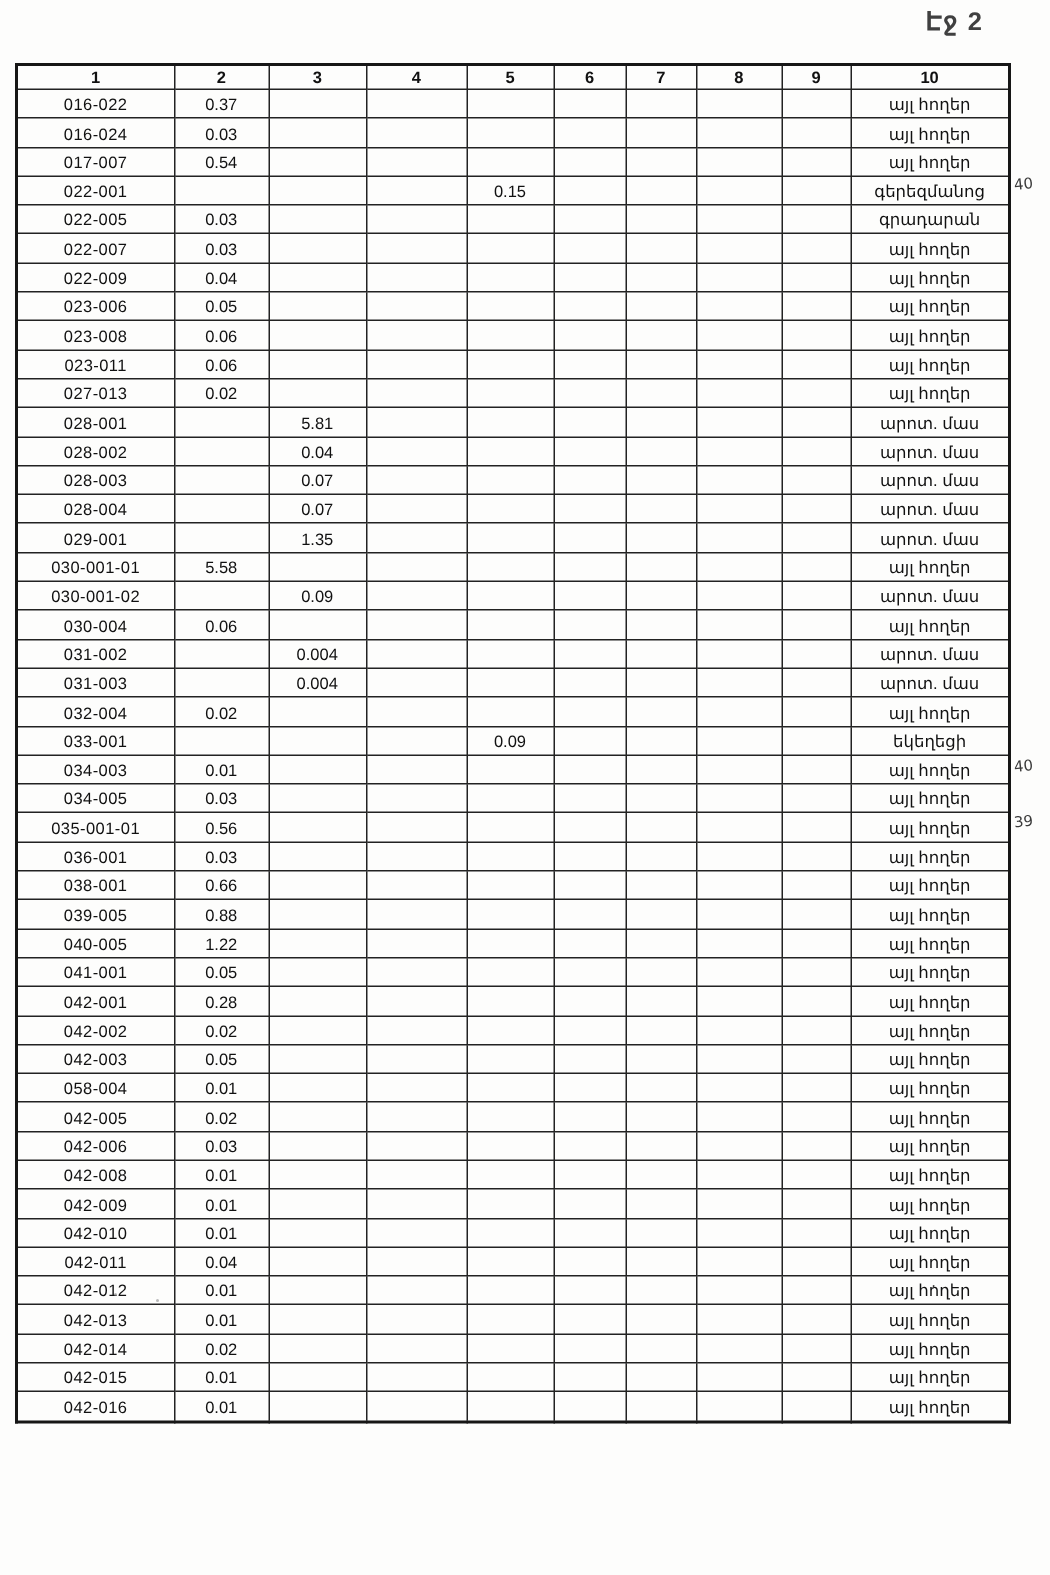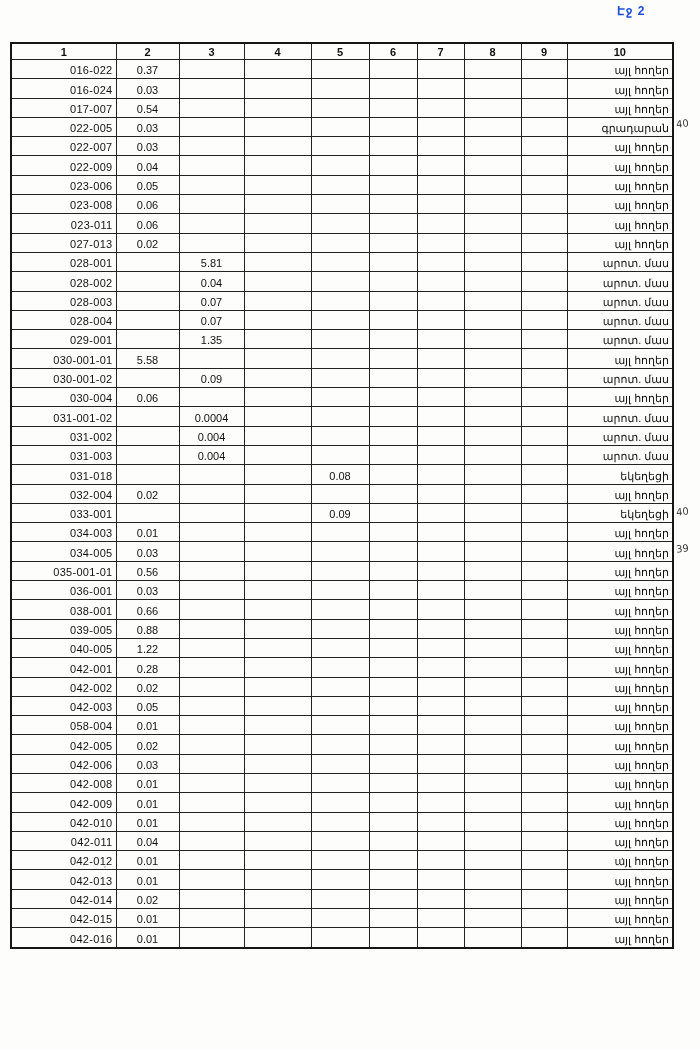--- a/index.html
+++ b/index.html
@@ -13,24 +13,24 @@
     height: 1050px;
     background: #fdfdfc;
     overflow: hidden;
     font-family: "Liberation Sans", sans-serif;
     color: #111;
   }
   .page-label {
     position: absolute;
     top: 4px;
     left: 617px;
-    font-size: 12px;
+    font-size: 17px;
     font-weight: bold;
     letter-spacing: 1px;
-    color: #1d4ed8;
+    color: #404040;
   }
   table.scan-table {
     position: absolute;
     left: 10px;
     top: 42px;
     width: 662px;
     border-collapse: collapse;
     table-layout: fixed;
     border: 2px solid #161616;
   }
@@ -48,23 +48,23 @@
     height: 15px;
     font-weight: bold;
     text-align: center;
     vertical-align: middle;
     padding: 0;
     font-size: 11px;
   }
   table.scan-table td {
     height: 16.3px; 
   }
-  td.col-code   { text-align: right; letter-spacing: 0.3px; }
+  td.col-code   { text-align: center; letter-spacing: 0.3px; }
   td.col-num    { text-align: center; }
-  td.col-label  { text-align: right; }
+  td.col-label  { text-align: center; }
   .margin-mark {
     position: absolute;
     font-size: 10px;
     color: #3a3a3a;
     font-family: "DejaVu Sans", sans-serif;
     transform: rotate(-6deg);
   }
   
   .speck {
     position: absolute;
@@ -140,20 +140,32 @@
           <td class="col-num"></td>
           <td class="col-num"></td>
           <td class="col-num"></td>
           <td class="col-num"></td>
           <td class="col-num"></td>
           <td class="col-num"></td>
           <td class="col-num"></td>
           <td class="col-label">այլ հողեր</td>
         </tr>
         <tr>
+          <td class="col-code">022-001</td>
+          <td class="col-num"></td>
+          <td class="col-num"></td>
+          <td class="col-num"></td>
+          <td class="col-num">0.15</td>
+          <td class="col-num"></td>
+          <td class="col-num"></td>
+          <td class="col-num"></td>
+          <td class="col-num"></td>
+          <td class="col-label">գերեզմանոց</td>
+        </tr>
+        <tr>
           <td class="col-code">022-005</td>
           <td class="col-num">0.03</td>
           <td class="col-num"></td>
           <td class="col-num"></td>
           <td class="col-num"></td>
           <td class="col-num"></td>
           <td class="col-num"></td>
           <td class="col-num"></td>
           <td class="col-num"></td>
           <td class="col-label">գրադարան</td>
@@ -320,32 +332,20 @@
           <td class="col-num"></td>
           <td class="col-num"></td>
           <td class="col-num"></td>
           <td class="col-num"></td>
           <td class="col-num"></td>
           <td class="col-num"></td>
           <td class="col-num"></td>
           <td class="col-label">այլ հողեր</td>
         </tr>
         <tr>
-          <td class="col-code">031-001-02</td>
-          <td class="col-num"></td>
-          <td class="col-num">0.0004</td>
-          <td class="col-num"></td>
-          <td class="col-num"></td>
-          <td class="col-num"></td>
-          <td class="col-num"></td>
-          <td class="col-num"></td>
-          <td class="col-num"></td>
-          <td class="col-label">արոտ. մաս</td>
-        </tr>
-        <tr>
           <td class="col-code">031-002</td>
           <td class="col-num"></td>
           <td class="col-num">0.004</td>
           <td class="col-num"></td>
           <td class="col-num"></td>
           <td class="col-num"></td>
           <td class="col-num"></td>
           <td class="col-num"></td>
           <td class="col-num"></td>
           <td class="col-label">արոտ. մաս</td>
@@ -354,32 +354,20 @@
           <td class="col-code">031-003</td>
           <td class="col-num"></td>
           <td class="col-num">0.004</td>
           <td class="col-num"></td>
           <td class="col-num"></td>
           <td class="col-num"></td>
           <td class="col-num"></td>
           <td class="col-num"></td>
           <td class="col-num"></td>
           <td class="col-label">արոտ. մաս</td>
-        </tr>
-        <tr>
-          <td class="col-code">031-018</td>
-          <td class="col-num"></td>
-          <td class="col-num"></td>
-          <td class="col-num"></td>
-          <td class="col-num">0.08</td>
-          <td class="col-num"></td>
-          <td class="col-num"></td>
-          <td class="col-num"></td>
-          <td class="col-num"></td>
-          <td class="col-label">եկեղեցի</td>
         </tr>
         <tr>
           <td class="col-code">032-004</td>
           <td class="col-num">0.02</td>
           <td class="col-num"></td>
           <td class="col-num"></td>
           <td class="col-num"></td>
           <td class="col-num"></td>
           <td class="col-num"></td>
           <td class="col-num"></td>
@@ -466,20 +454,32 @@
           <td class="col-num"></td>
           <td class="col-num"></td>
           <td class="col-num"></td>
           <td class="col-num"></td>
           <td class="col-num"></td>
           <td class="col-label">այլ հողեր</td>
         </tr>
         <tr>
           <td class="col-code">040-005</td>
           <td class="col-num">1.22</td>
+          <td class="col-num"></td>
+          <td class="col-num"></td>
+          <td class="col-num"></td>
+          <td class="col-num"></td>
+          <td class="col-num"></td>
+          <td class="col-num"></td>
+          <td class="col-num"></td>
+          <td class="col-label">այլ հողեր</td>
+        </tr>
+        <tr>
+          <td class="col-code">041-001</td>
+          <td class="col-num">0.05</td>
           <td class="col-num"></td>
           <td class="col-num"></td>
           <td class="col-num"></td>
           <td class="col-num"></td>
           <td class="col-num"></td>
           <td class="col-num"></td>
           <td class="col-num"></td>
           <td class="col-label">այլ հողեր</td>
         </tr>
         <tr>

